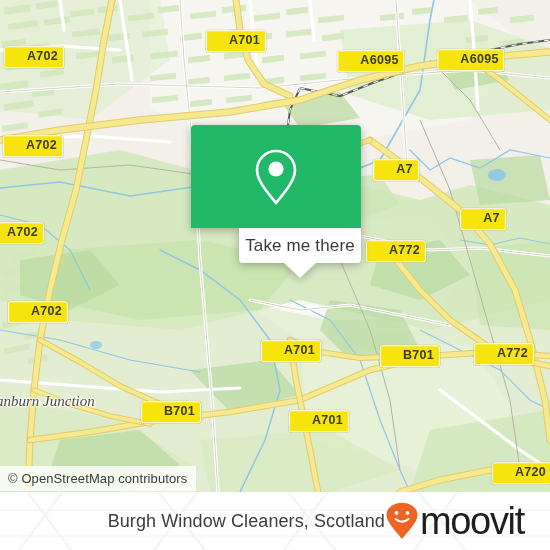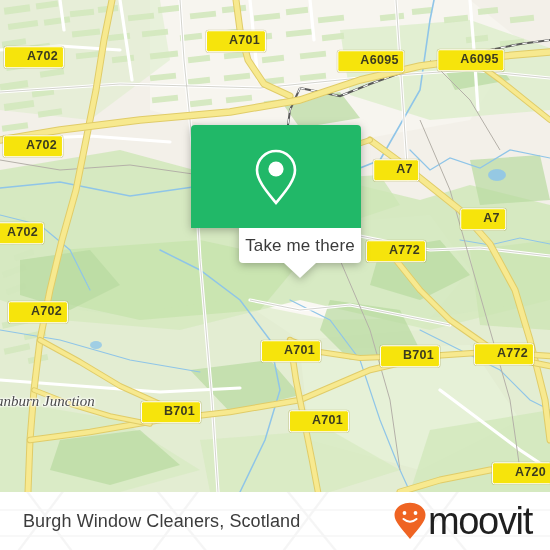--- a/index.html
+++ b/index.html
@@ -94,22 +94,22 @@
   
   #footer {
     position: absolute;
     left: 0;
     top: 492px;
     width: 550px;
     height: 58px;
     background: #ffffff;
     display: flex;
     align-items: center;
-    justify-content: space-between;
-    padding: 0 18px 0 23px;
+    justify-content: flex-end;
+    padding: 0 26px 0 23px;
     overflow: hidden;
   }
   #footer-watermark {
     position: absolute;
     left: 0; top: 0;
     width: 550px; height: 58px;
     opacity: 0.55;
     pointer-events: none;
   }
   #place-name {
@@ -384,20 +384,23 @@
         <div class="shield" style="left: 410px; top: 356px;">B701</div>
         <div class="shield" style="left: 504px; top: 354px;">A772</div>
         <div class="shield" style="left: 171px; top: 412px;">B701</div>
         <div class="shield" style="left: 319px; top: 421px;">A701</div>
         <div class="shield" style="left: 482px; top: 473px; margin-left: 40px;">A720</div>
       </div>
     <div id="place-layer">
         <div class="place-label" style="left: -4px; top: 401px;">anburn Junction</div>
       </div>
 
+    <div id="attribution">
+      <span>© OpenStreetMap contributors</span>
+    </div>
 
     <div id="popup">
       <div id="popup-header">
         <svg width="46" height="58" viewBox="0 0 46 58">
           <path d="M23 3 C12.5 3 4 11.5 4 22 C4 33 15 45 23 55 C31 45 42 33 42 22 C42 11.5 33.5 3 23 3 Z" fill="none" stroke="#ffffff" stroke-width="2.6"></path>
           <circle cx="23" cy="21" r="7.6" fill="#ffffff"></circle>
         </svg>
       </div>
       <div id="popup-footer">
         <span id="popup-label">Take me there</span>

